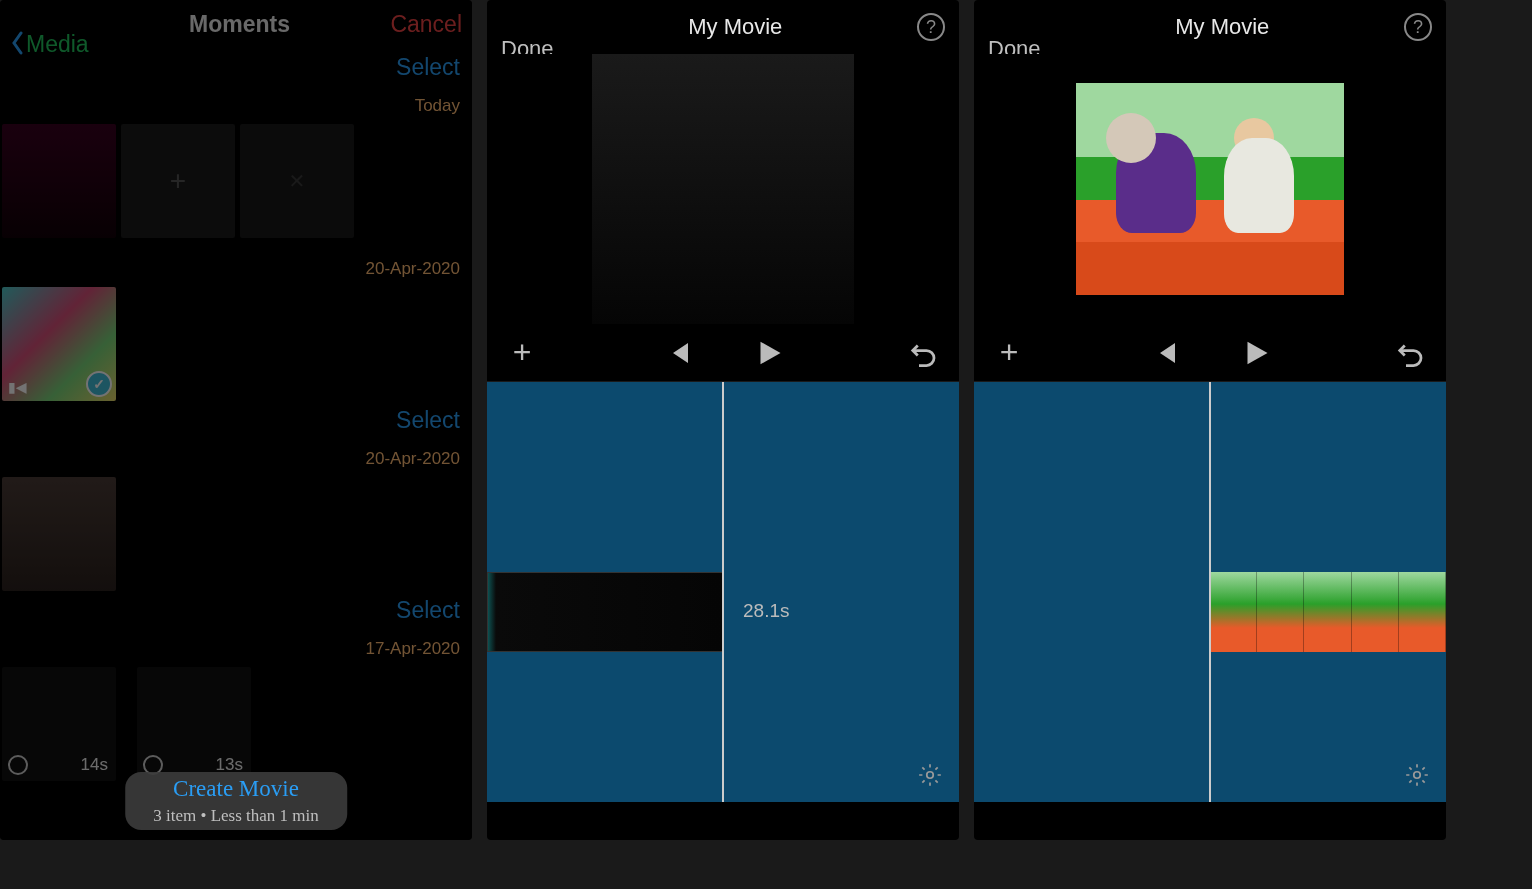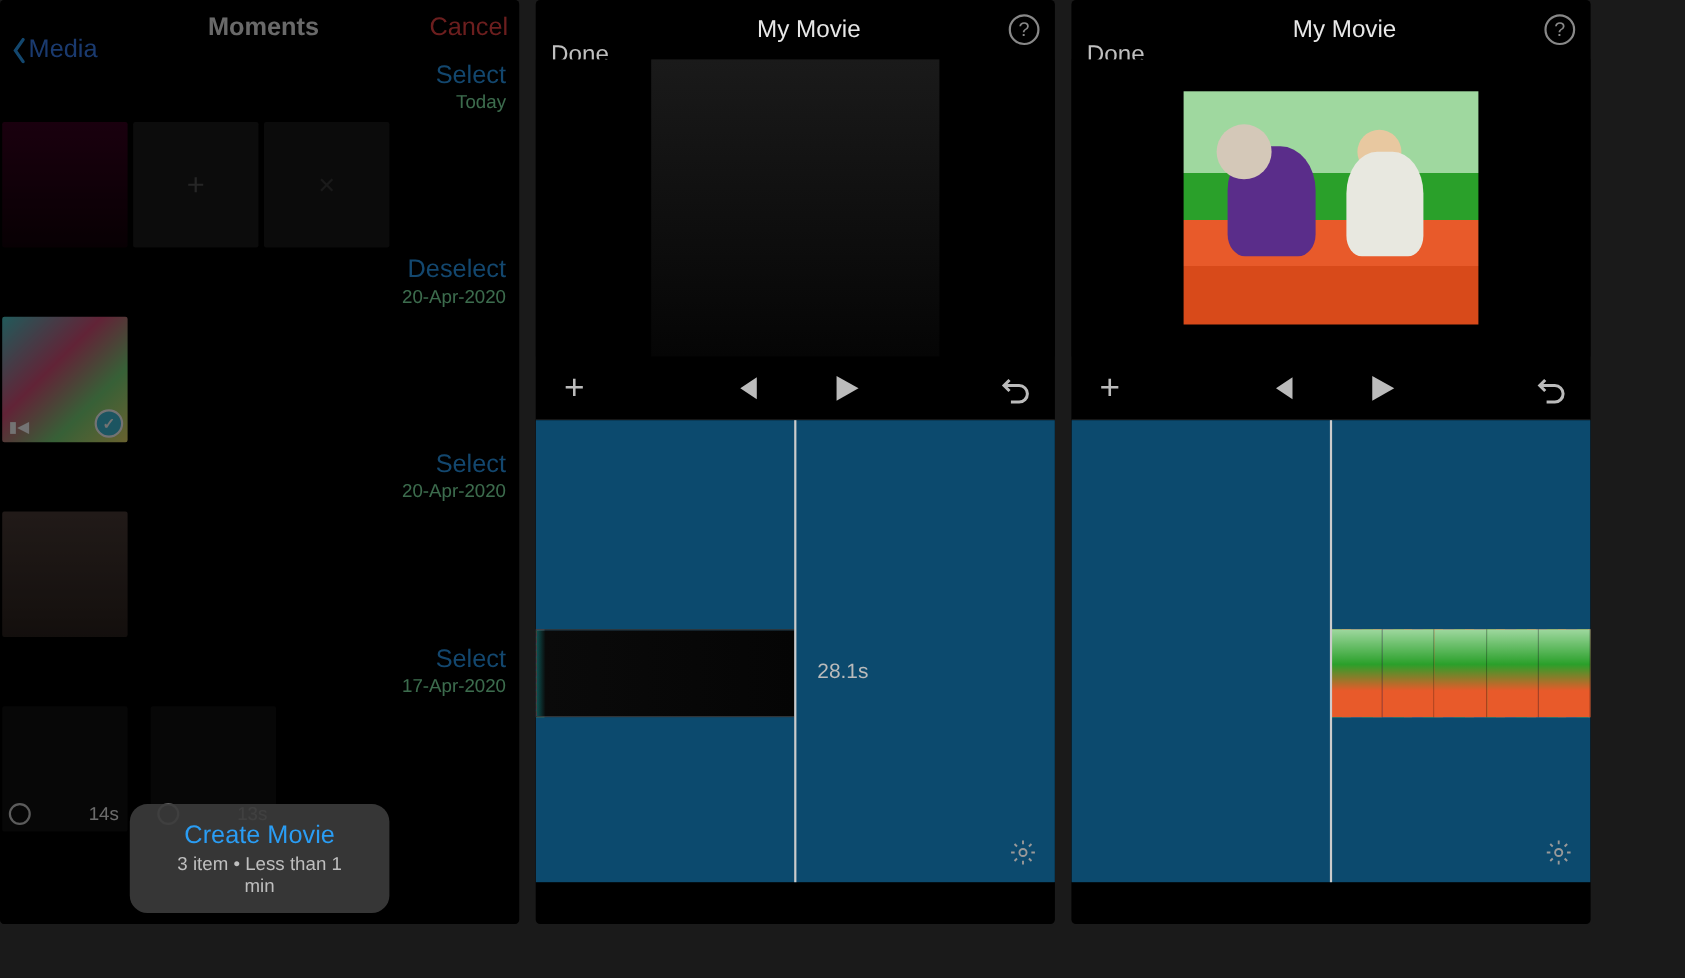--- a/index.html
+++ b/index.html
@@ -28,31 +28,31 @@
   .hdr {
     height: 48px;
     display: flex;
     align-items: center;
     justify-content: space-between;
     padding: 0 10px;
     color: #2a9df4;
     font-size: 23px;
     font-weight: 400;
   }
-  .back { display: flex; align-items: flex-end; color: #3b82f6; margin-top: 40px; }
+  .back { display: flex; align-items: flex-start; color: #22c55e; margin-top: 40px; }
   .chev { width: 14px; height: 24px; margin-right: 2px; }
   .hdr .title { color: #e8e8e8; font-weight: 600; font-size: 23px; text-align: center; }
   .hdr .cancel { color: #ef4444; }
 
   .section-hdr {
     text-align: right;
     padding: 6px 12px 0 4px;
   }
   .section-hdr .act { color: #2a9df4; font-size: 23px; font-weight: 400; }
-  .section-hdr .dt { color: #86efac; font-size: 17px; margin-top: 2px; }
+  .section-hdr .dt { color: #fdba74; font-size: 17px; margin-top: 15px; }
 
   .thumbs { display: flex; gap: 5px; padding: 8px 0 0 2px; }
   .thumb {
     width: 114px; height: 114px; background: #222; border-radius: 2px;
     position: relative; overflow: hidden;
   }
   .thumb.dark1 { background: linear-gradient(180deg,#3a0020,#120008); }
   .thumb.darkp { background: #1b1b1b; display:flex;align-items:center;justify-content:center; }
   .plus { color:#555; font-size:28px; font-weight:200; }
   .thumb.darkx { background:#1a1a1a; display:flex; align-items:center; justify-content:center; }
@@ -74,22 +74,23 @@
 
   .thumbs2 { display:flex; gap:21px; padding:8px 0 0 2px; }
   .thumb.dark2 { background:#111; width:114px; height:114px; }
   .dur { position:absolute; right:8px; bottom:6px; color:#eee; font-size:17px; }
   .circ { position:absolute; left:6px; bottom:6px; width:20px; height:20px; border:2px solid #ccc; border-radius:50%; }
 
   .cmbtn {
     position:absolute; left:50%; bottom:10px; transform:translateX(-50%);
     background: rgba(60,60,60,0.9);
     border-radius: 16px;
-    padding: 14px 28px;
+    padding: 4px 28px;
     text-align:center;
+    font-family:Liberation Serif, serif;
   }
   .cmbtn .lbl { color:#2a9df4; font-size:23px; font-weight:400; }
   .cmbtn .sub { color:#bfbfbf; font-size:17px; margin-top:4px; }
 
   .dim { position:absolute; inset:0; background: rgba(0,0,0,0.55); pointer-events:none; }
 
   
   .ehdr {
     height: 54px; display:flex; align-items:center; justify-content:space-between;
     padding: 0 14px; color:#ddd;
@@ -200,21 +201,20 @@
     <div class="thumb dark1"></div>
     <div class="thumb darkp">
         <span class="plus">+</span>
       </div>
     <div class="thumb darkx">
         <span class="xshape">✕</span>
       </div>
   </div>
 
   <div class="section-hdr">
-    <div class="act">Deselect</div>
     <div class="dt">20-Apr-2020</div>
   </div>
   <div class="thumbs">
     <div class="thumb colorful">
       <span class="vidico">▮◀</span>
       <span class="check">✓</span>
     </div>
   </div>
 
   <div class="section-hdr">

